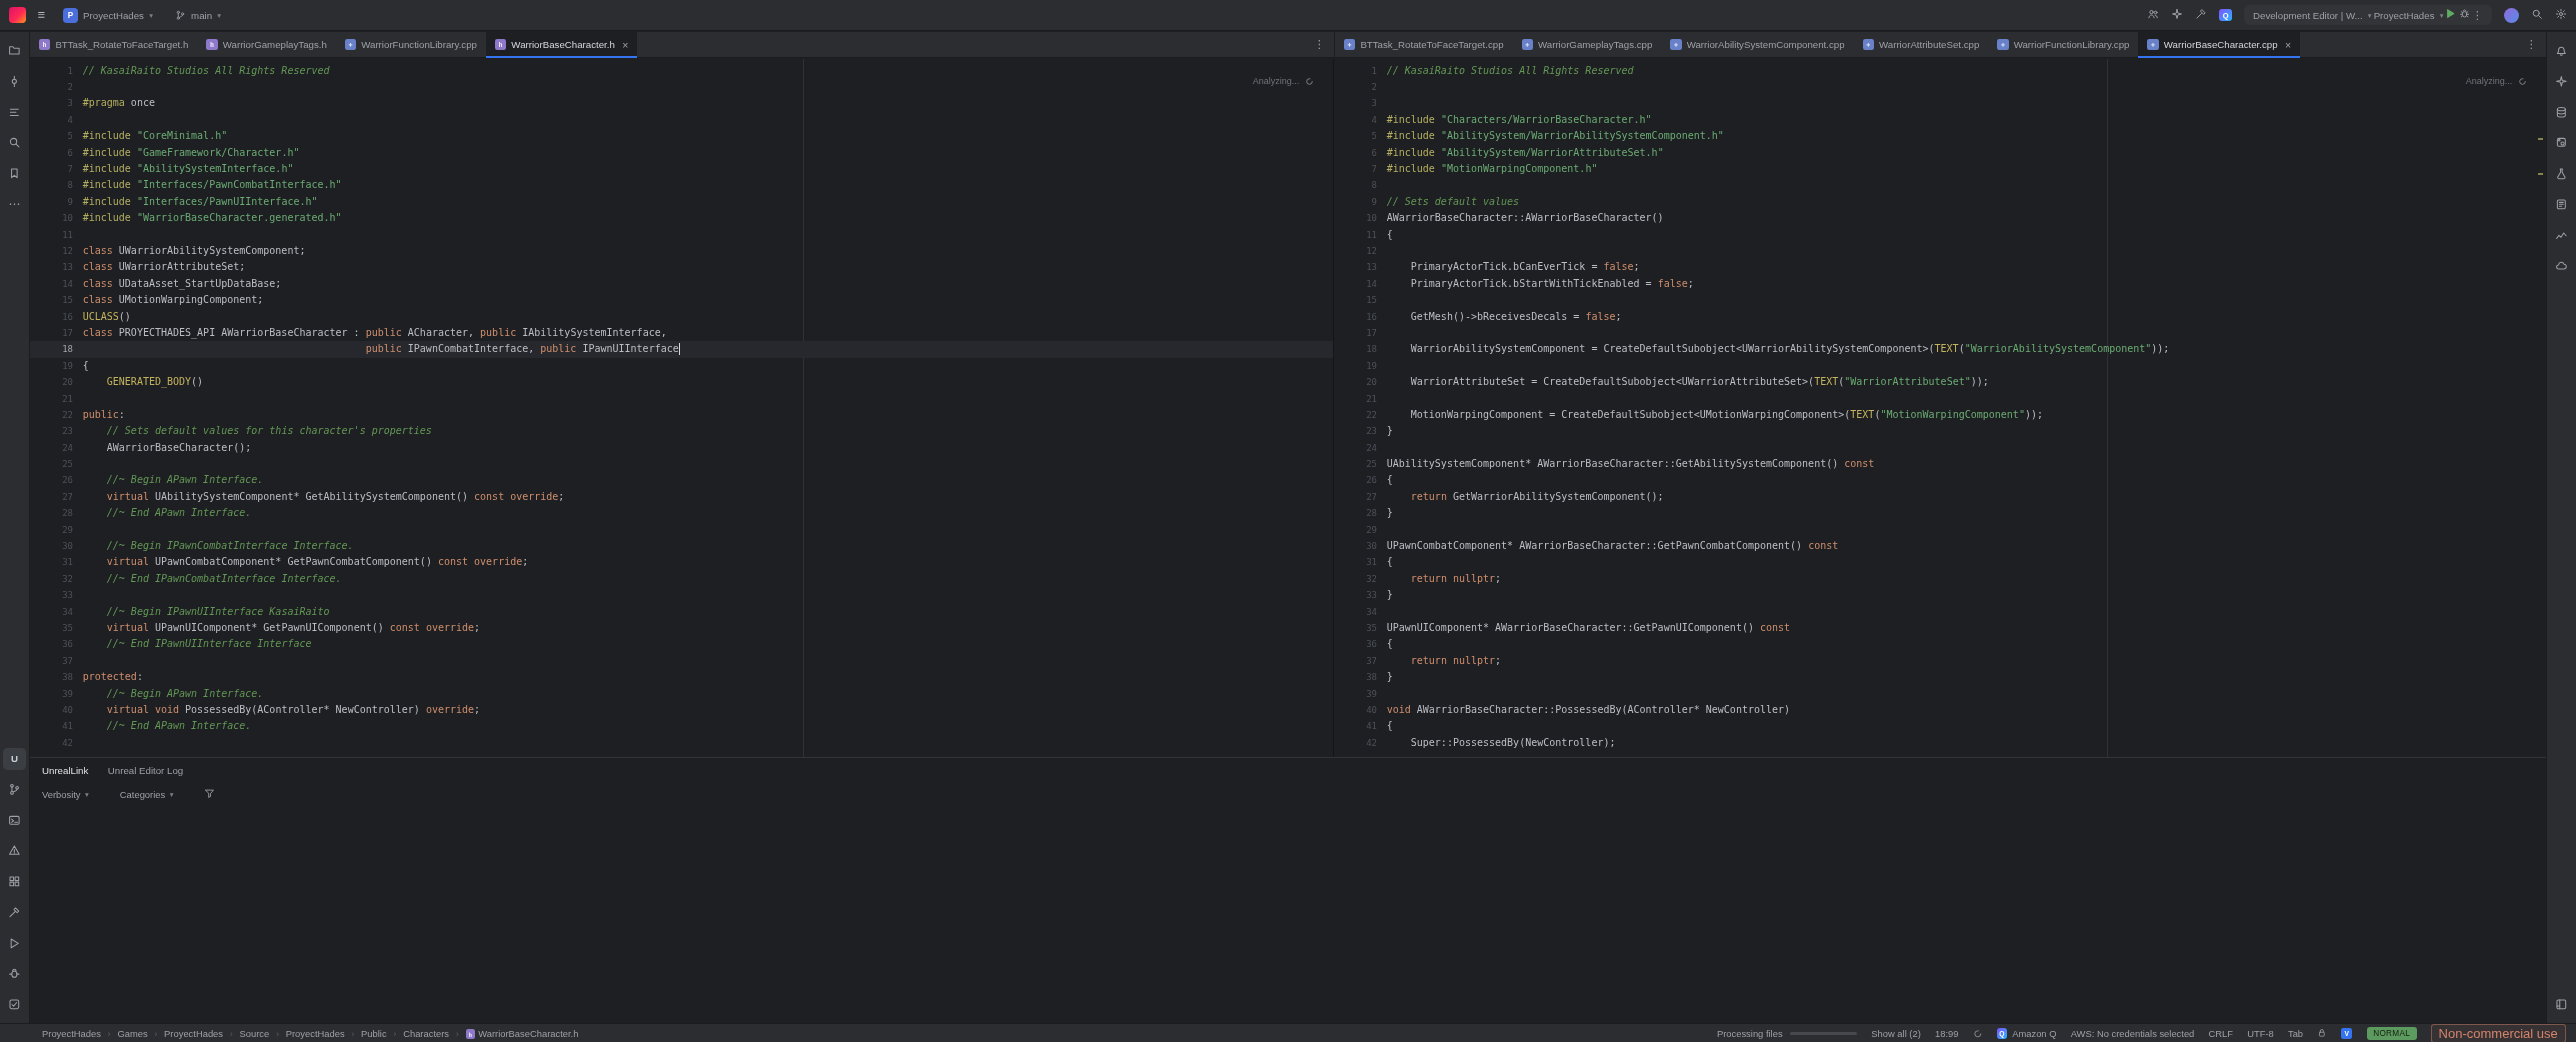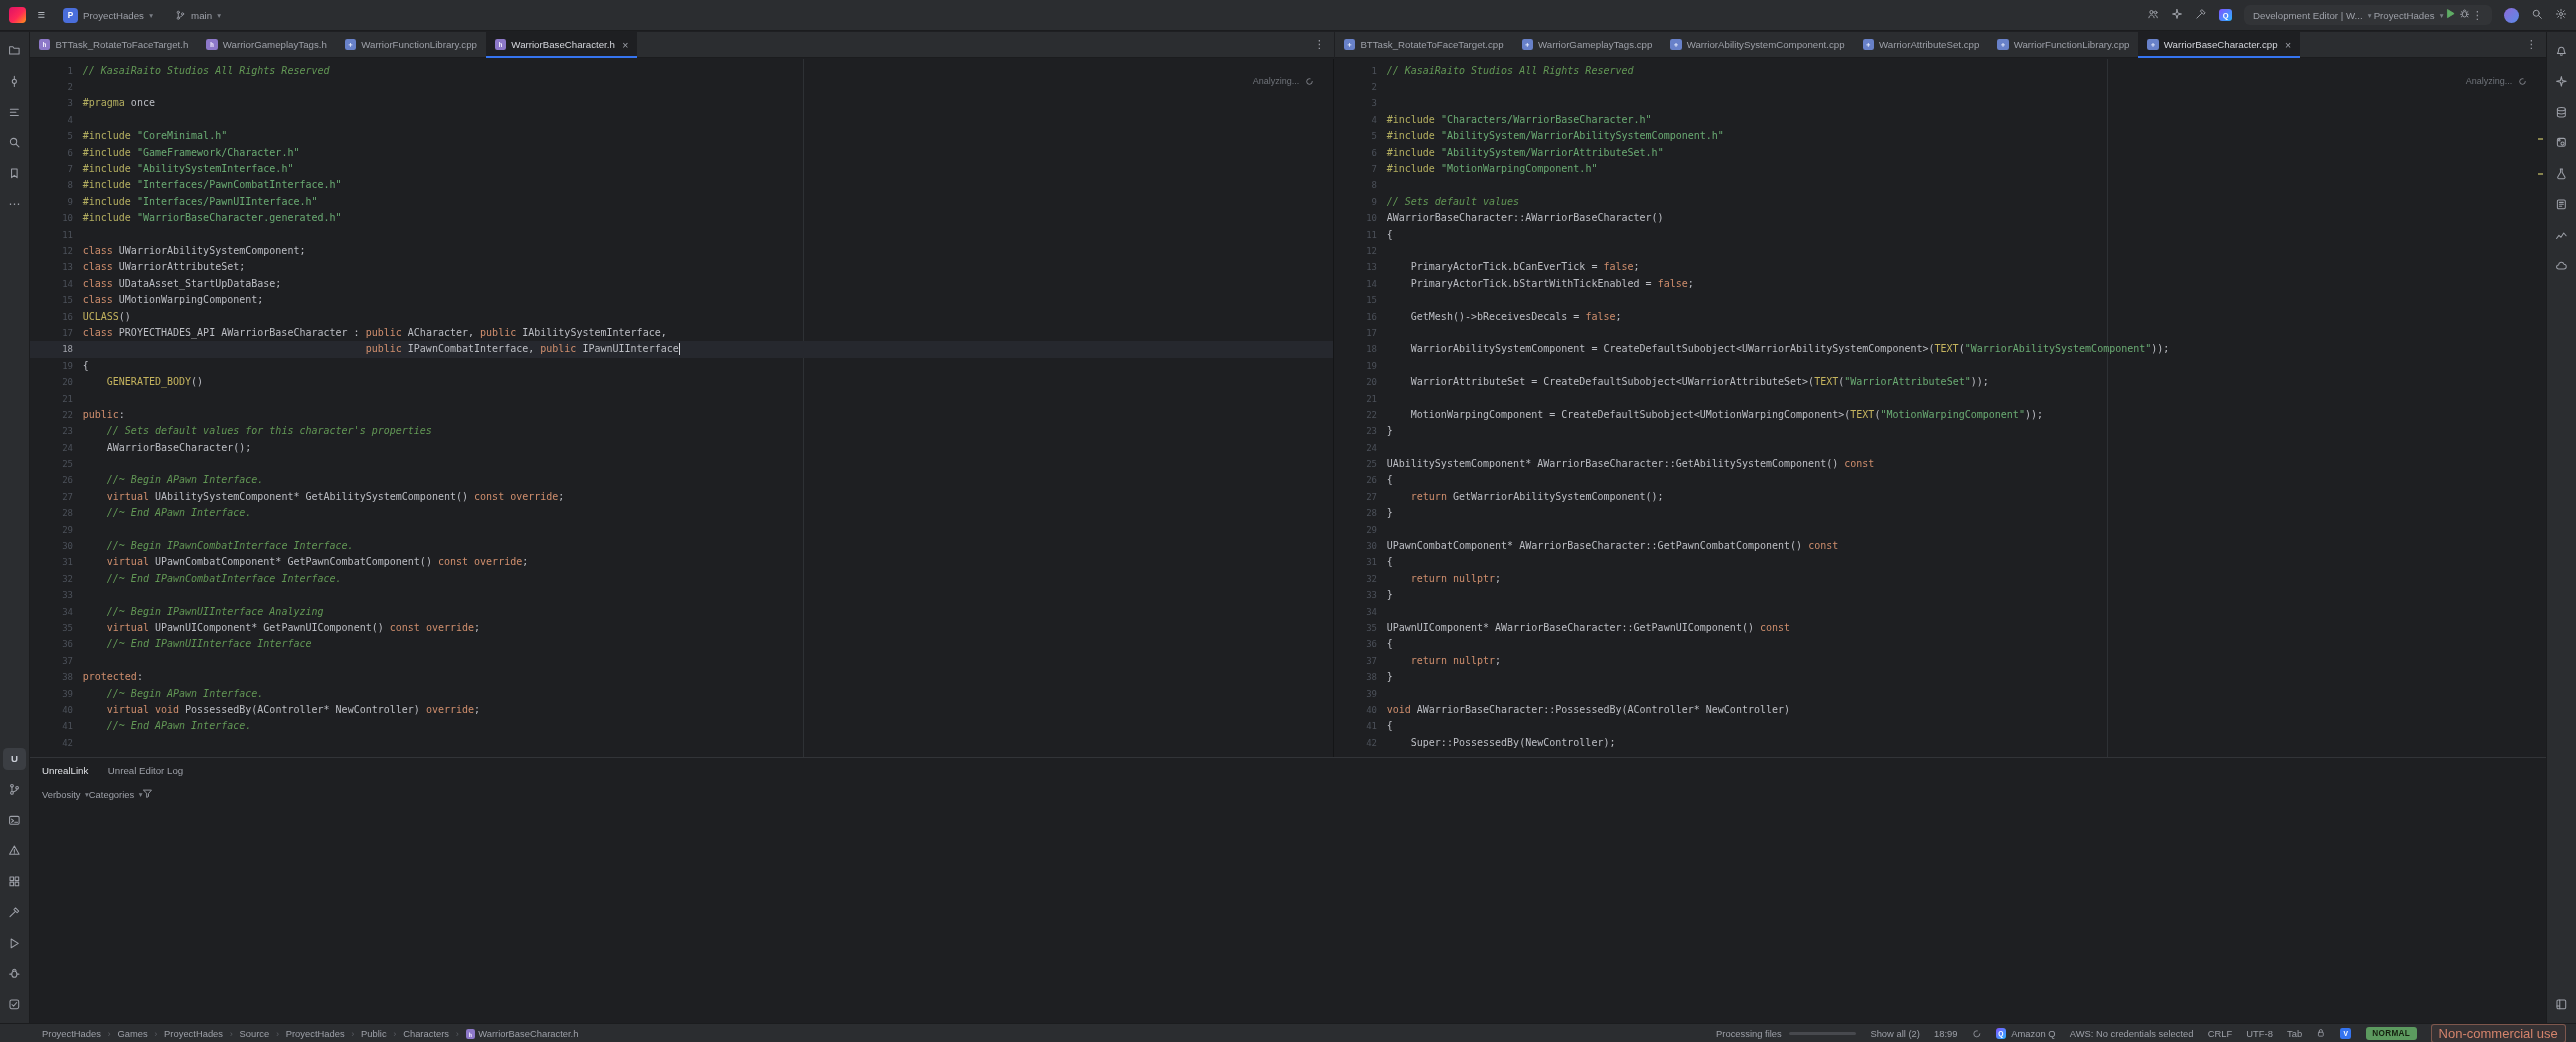--- a/index.html
+++ b/index.html
@@ -45,31 +45,31 @@
   .pp{color:var(--pp,#B3AE60);}
   .kw{color:var(--kw,#CF8E6D);}
   .mc{color:var(--mc,#C4B35E);}
   .caret{display:inline-block;width:1.5px;height:12px;background:#D4D6DB;vertical-align:middle;}
   .analyzing{position:absolute;top:17px;right:19.5px;font-size:9px;color:#6F737A;display:flex;gap:5.2px;align-items:center;z-index:3;}
   .stripe-mark{position:absolute;right:3px;width:5.2px;height:2.2px;background:#B3AE60;opacity:.7;}
   
   .bpanel{position:absolute;left:30px;right:30px;top:757px;bottom:20px;background:#1E1F22;border-top:0.7px solid #323438;box-sizing:border-box;}
   .bp-tabs{display:flex;align-items:center;height:25.5px;padding-left:12px;gap:19.5px;font-size:9.7px;color:#9DA0A8;}
   .bp-tab.active{color:#DFE1E5;}
-  .bp-toolbar{display:flex;align-items:center;height:22.5px;padding-left:12px;gap:0;font-size:9.4px;color:#9DA0A8;}
+  .bp-toolbar{display:flex;align-items:center;height:22.5px;padding-left:12px;gap:31px;font-size:9.4px;color:#9DA0A8;}
   .dd{display:flex;align-items:center;gap:4.5px;}
   
   .status{position:absolute;left:0;right:0;bottom:0;height:20px;background:#2B2D30;border-top:0.7px solid #1B1C1E;display:flex;align-items:center;font-size:9.4px;color:#9DA0A8;padding:0 10.5px 0 42px;box-sizing:border-box;}
   .bread{display:flex;align-items:center;gap:6.7px;white-space:nowrap;}
   .bsep{color:#5A5D63;}
   .bicon{width:9.7px;height:9.7px;border-radius:2.2px;background:#8D78C9;color:#EFEAFB;display:inline-flex;align-items:center;justify-content:center;font:700 6px "DejaVu Sans Mono",monospace;margin-right:3px;}
   .sright{margin-left:auto;display:flex;align-items:center;gap:14.2px;white-space:nowrap;}
   .ptrack{width:67px;height:2.2px;border-radius:1.5px;background:#47494E;overflow:hidden;}
   .pfill{height:100%;background:var(--accent,#3574F0);}
-  .vim{background:var(--vimgreen,#5C9A5F);color:#15200F;font-weight:700;font-size:8.2px;padding:1.9px 6.7px;border-radius:3px;letter-spacing:0.3px;}
+  .vim{background:var(--vimgreen,#5C9A5F);color:#15200F;font-weight:400;font-size:8.2px;padding:1.9px 6.7px;border-radius:3px;letter-spacing:0.3px;}
   .lic{color:var(--licorange,#D5846C);border:0.7px solid rgba(213,132,108,.45);background:rgba(213,132,108,.07);padding:1.1px 6.7px;border-radius:3px;font-size:13px;}
   .vimicon{width:11.2px;height:11.2px;border-radius:2.2px;background:#3574F0;color:#fff;display:flex;align-items:center;justify-content:center;font-size:6.7px;font-weight:700;}
   
   .sidebar{position:absolute;top:32px;bottom:20px;width:30px;background:#2B2D30;display:flex;flex-direction:column;align-items:center;padding:7.5px 0;box-sizing:border-box;gap:8.2px;}
   .sidebar.left{left:0;border-right:0.7px solid #1B1C1E;}
   .sidebar.right{right:0;border-left:0.7px solid #1B1C1E;}
   .sbi{width:22.5px;height:22.5px;min-height:22.5px;display:flex;align-items:center;justify-content:center;border-radius:4.5px;color:#9DA0A8;}
   .sbi.sel{background:#3B3E43;}
   .uglyph{font:700 9.7px "Liberation Sans",sans-serif;color:#C9CDD6;}
   .spacer{margin-top:auto;}
@@ -472,21 +472,21 @@
         <div class="crow">
           <span class="ln">32</span>
           <span class="lc">    <span class="cm">//~ End IPawnCombatInterface Interface.</span></span>
         </div>
         <div class="crow">
           <span class="ln">33</span>
           <span class="lc"></span>
         </div>
         <div class="crow">
           <span class="ln">34</span>
-          <span class="lc">    <span class="cm">//~ Begin IPawnUIInterface Analyzing</span></span>
+          <span class="lc">    <span class="cm">//~ Begin IPawnUIInterface KasaiRaito</span></span>
         </div>
         <div class="crow">
           <span class="ln">35</span>
           <span class="lc">    <span class="kw">virtual</span> UPawnUIComponent* GetPawnUIComponent() <span class="kw">const</span> <span class="kw">override</span>;</span>
         </div>
         <div class="crow">
           <span class="ln">36</span>
           <span class="lc">    <span class="cm">//~ End IPawnUIInterface Interface</span></span>
         </div>
         <div class="crow">

